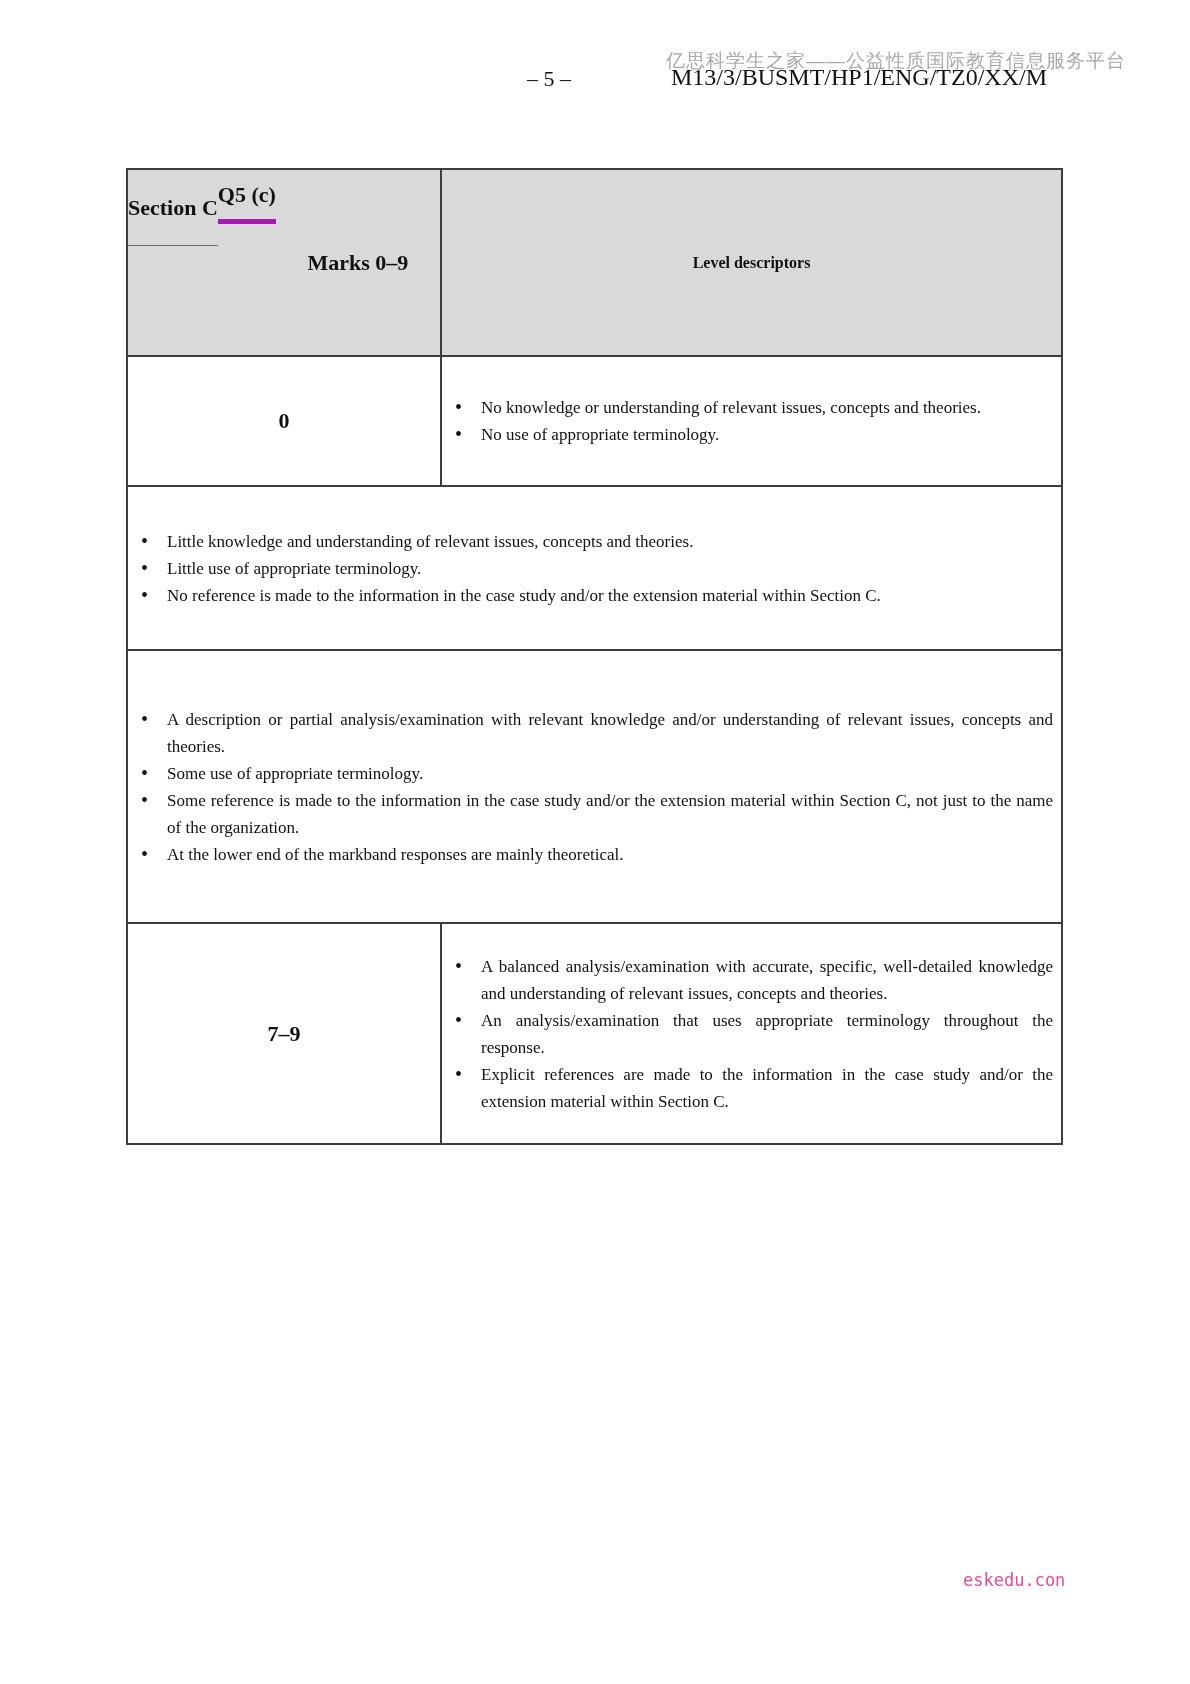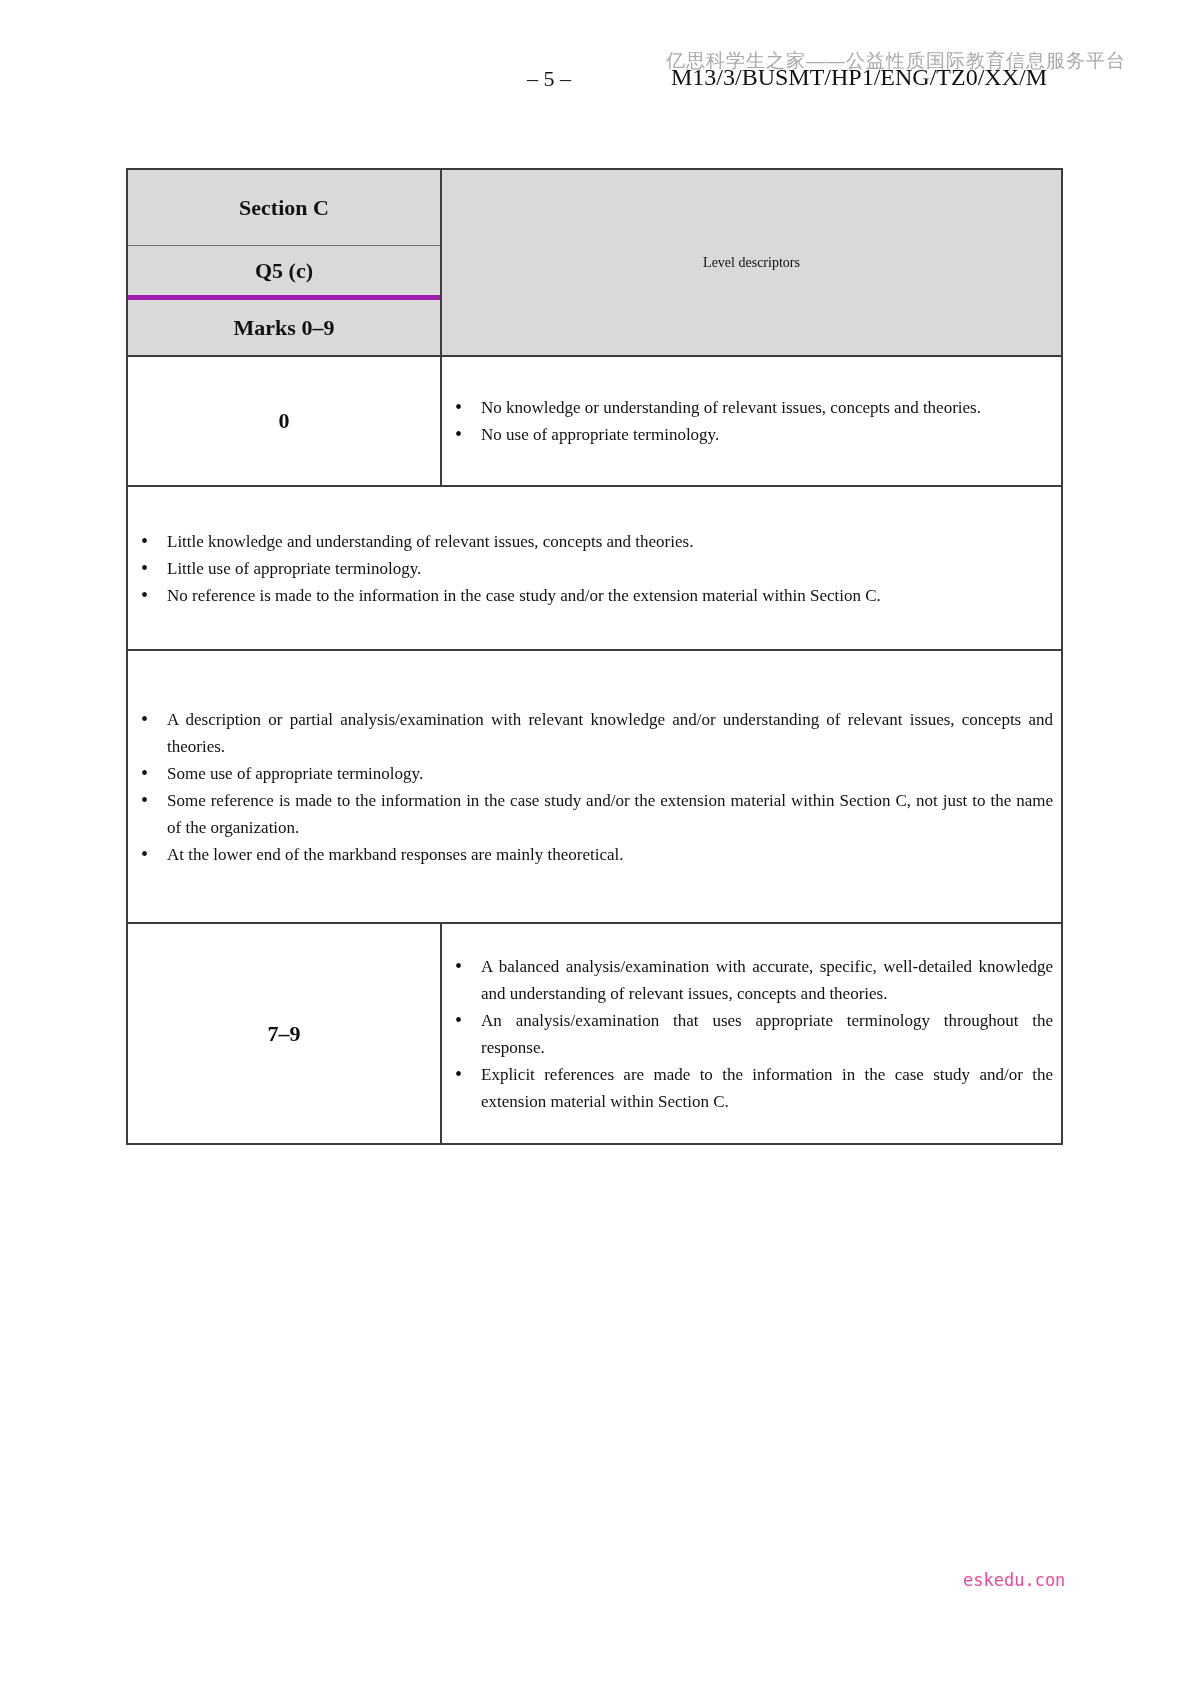--- a/index.html
+++ b/index.html
@@ -56,41 +56,40 @@
     height: 187px;
     box-sizing: border-box;
     background: #d9d9d9;
     border-bottom: 2px solid #3d3d3d;
   }
   .thead-left {
     width: 314px;
     box-sizing: border-box;
     border-right: 2px solid #3d3d3d;
     display: flex;
-    flex-direction: column;
     justify-content: space-between;
   }
   .hcell {
     display: flex;
     align-items: center;
     justify-content: center;
     font-weight: bold;
     font-size: 22px;
     box-sizing: border-box;
   }
   .hcell-1 { height: 76px; border-bottom: 1px solid #6e6e6e; }
   .hcell-2 { height: 54px; border-bottom: 5px solid #a21caf; }
   .hcell-3 { flex: 1; }
   .thead-right {
     flex: 1;
     display: flex;
     align-items: center;
     justify-content: center;
-    font-weight: normal;
-    font-size: 14px;
+    font-weight: bold;
+    font-size: 16px;
   }
 
   .trow {
     display: flex;
     box-sizing: border-box;
   }
   .trow + .trow { border-top: 2px solid #3d3d3d; }
   .trow-0 { min-height: 128px; }
   .trow-1 { min-height: 164px; }
   .trow-2 { min-height: 273px; }

